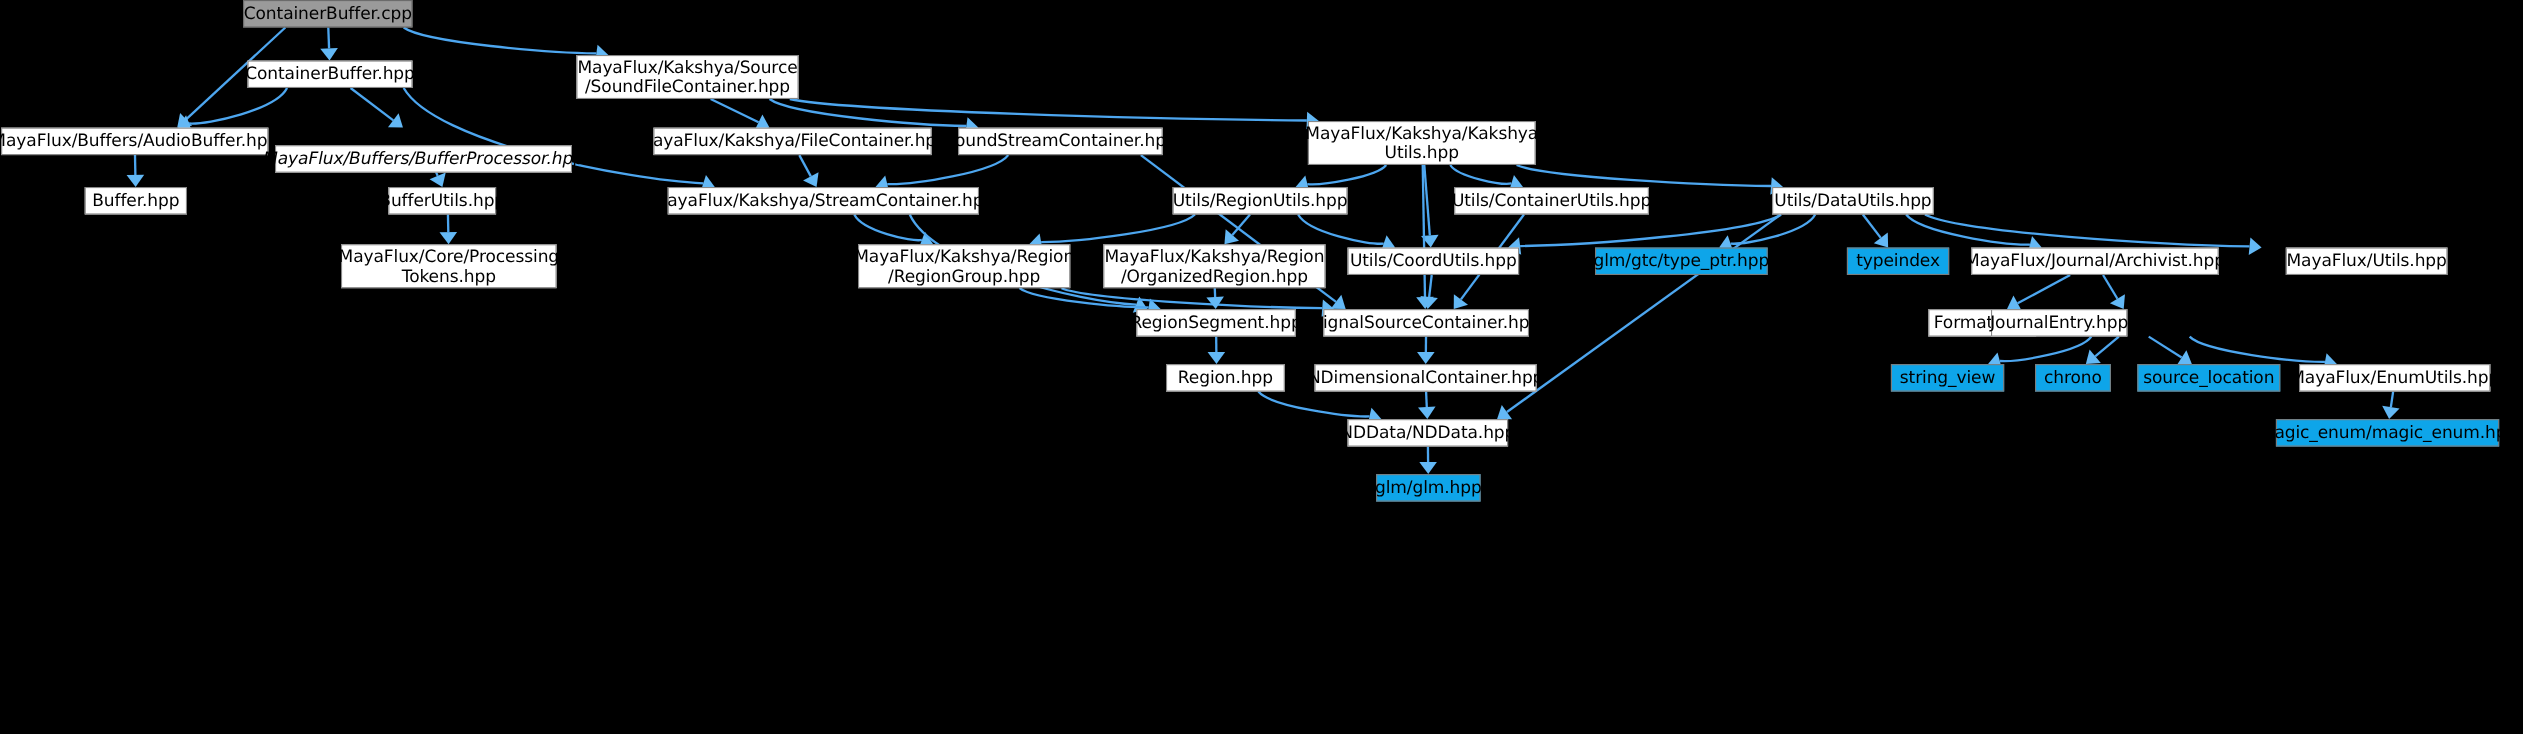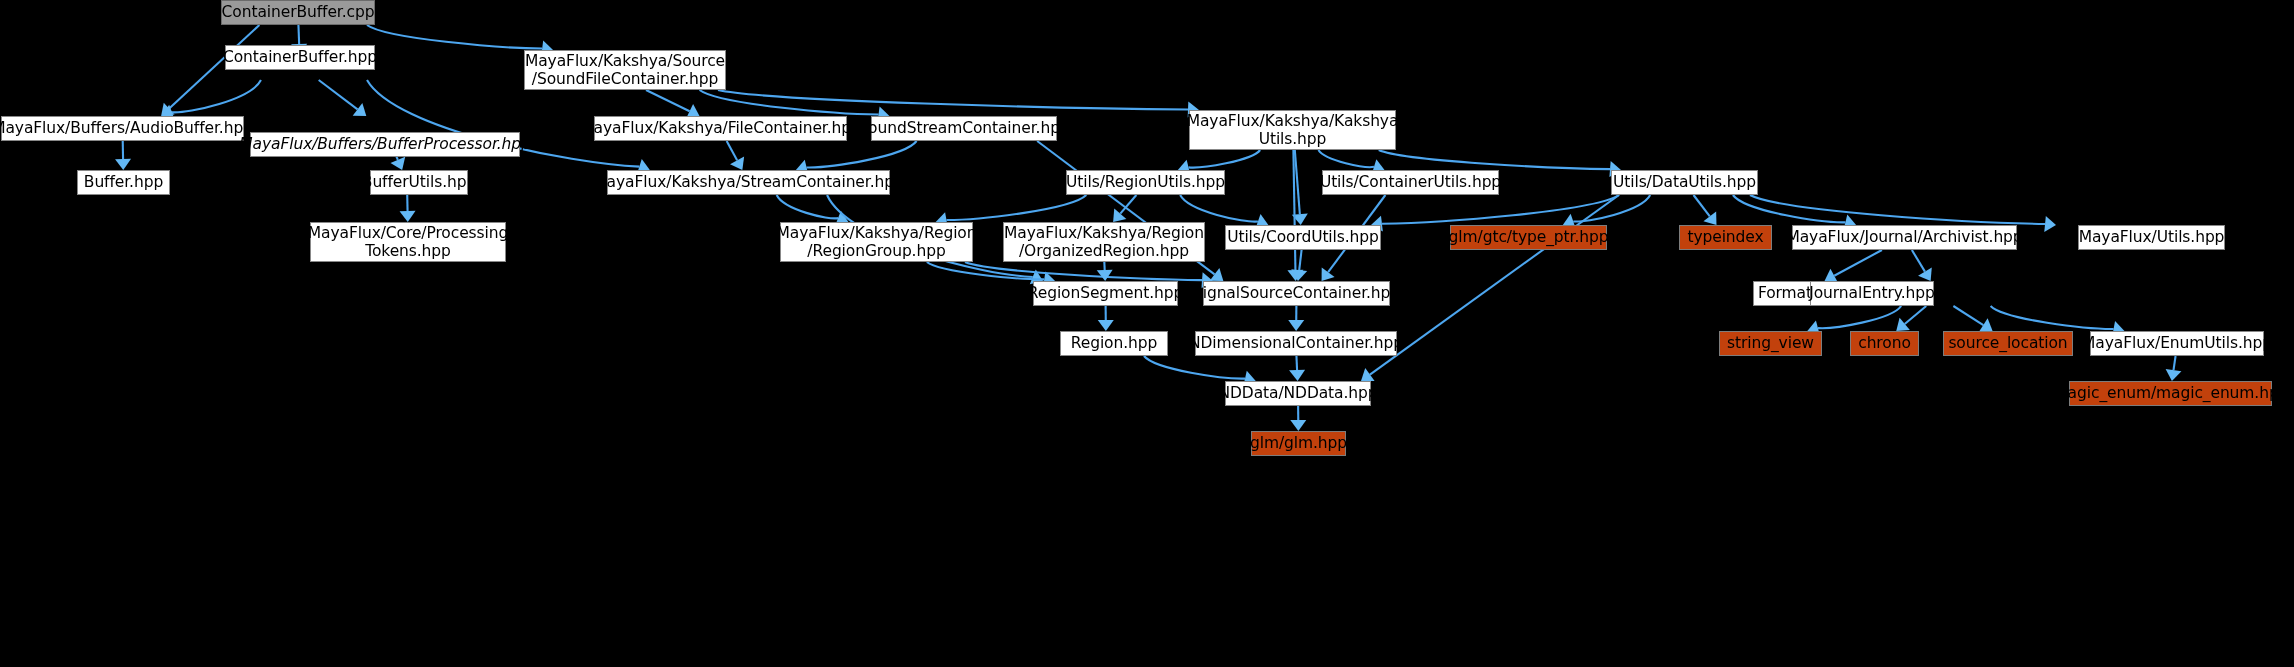--- a/index.html
+++ b/index.html
@@ -29,21 +29,21 @@
     text-align:center;
     border:1px solid #888888;
     background:#ffffff;
     color:#000000;
     font-size:15.5px;
     line-height:1.18;
     white-space:pre;
     letter-spacing:-0.1px;
     z-index:3;
   }
-  .node.sys{ background:#c2410c; border-color:#7d7d7d; }
+  .node.sys{ background:#0ea5e9; border-color:#7d7d7d; }
   .node.root{ background:#9a9a9a; border-color:#6b6b6b; }
   .edge{ fill:none; stroke:#4da6ef; stroke-width:2.1px; }
   .arrowhead{ fill:#63b8f5; }
 </style>
 </head>
 <body>
 
 <div id="graph">
   <svg id="edges" viewBox="0 0 2294 667">
       <path d="M 298.44 25 Q 298.7948096117772 34.503828886890346, 299.14961922355445 44.00765777378069" class="edge"></path>
@@ -138,31 +138,31 @@
       <polygon points="1255.76,381 1243.2789090022004,386.40577168447265 1246.7716864684228,370.7916592994714" class="arrowhead"></polygon>
       <path d="M 1296.44 356 Q 1296.7538468957428 363.0055110656891, 1297.0676937914857 370.01102213137824" class="edge"></path>
       <polygon points="1297.56,381 1289.0757098870336,370.3690630102977 1305.0596776959378,369.6529812524588" class="arrowhead"></polygon>
       <path d="M 2175.57 356 Q 2174.5424443941392 363.0573874028921, 2173.514888788278 370.1147748057842" class="edge"></path>
       <polygon points="2171.93,381 2165.598361374303,368.9621284143093 2181.431416202253,371.26742119725907" class="arrowhead"></polygon>
       <path d="M 1298.11 406 Q 1298.1884038631883 413.0003449275496, 1298.266807726377 420.0006898550991" class="edge"></path>
       <polygon points="1298.39,431 1290.2673094391764,420.0902842359158 1306.2663060135776,419.9110954742824" class="arrowhead"></polygon>
     </svg>
   <div id="nodes">
       <div class="node root" style="left: 221px; top: 0px; width: 154px; height: 25px;">ContainerBuffer.cpp</div>
-      <div class="node" style="left: 225px; top: 45px; width: 150px; height: 25px;">ContainerBuffer.hpp</div>
+      <div class="node" style="left: 225px; top: 55px; width: 150px; height: 25px;">ContainerBuffer.hpp</div>
       <div class="node" style="left: 524px; top: 50px; width: 202px; height: 40px;">MayaFlux/Kakshya/Source
 /SoundFileContainer.hpp</div>
       <div class="node" style="left: 1px; top: 116px; width: 243px; height: 25px;">MayaFlux/Buffers/AudioBuffer.hpp</div>
       <div class="node" style="left: 250px; top: 132px; width: 270px; height: 25px; font-style: italic;">MayaFlux/Buffers/BufferProcessor.hpp</div>
       <div class="node" style="left: 594px; top: 116px; width: 253px; height: 25px;">MayaFlux/Kakshya/FileContainer.hpp</div>
       <div class="node" style="left: 871px; top: 116px; width: 186px; height: 25px;">SoundStreamContainer.hpp</div>
       <div class="node" style="left: 1189px; top: 110px; width: 207px; height: 40px;">MayaFlux/Kakshya/Kakshya
 Utils.hpp</div>
       <div class="node" style="left: 77px; top: 170px; width: 93px; height: 25px;">Buffer.hpp</div>
-      <div class="node" style="left: 370px; top: 170px; width: 98px; height: 25px;">BufferUtils.hpp</div>
+      <div class="node" style="left: 353px; top: 170px; width: 98px; height: 25px;">BufferUtils.hpp</div>
       <div class="node" style="left: 607px; top: 170px; width: 283px; height: 25px;">MayaFlux/Kakshya/StreamContainer.hpp</div>
       <div class="node" style="left: 1066px; top: 170px; width: 159px; height: 25px;">Utils/RegionUtils.hpp</div>
       <div class="node" style="left: 1322px; top: 170px; width: 177px; height: 25px;">Utils/ContainerUtils.hpp</div>
       <div class="node" style="left: 1611px; top: 170px; width: 147px; height: 25px;">Utils/DataUtils.hpp</div>
       <div class="node" style="left: 310px; top: 222px; width: 196px; height: 40px;">MayaFlux/Core/Processing
 Tokens.hpp</div>
       <div class="node" style="left: 780px; top: 222px; width: 193px; height: 40px;">MayaFlux/Kakshya/Region
 /RegionGroup.hpp</div>
       <div class="node" style="left: 1003px; top: 222px; width: 202px; height: 40px;">MayaFlux/Kakshya/Region
 /OrganizedRegion.hpp</div>

